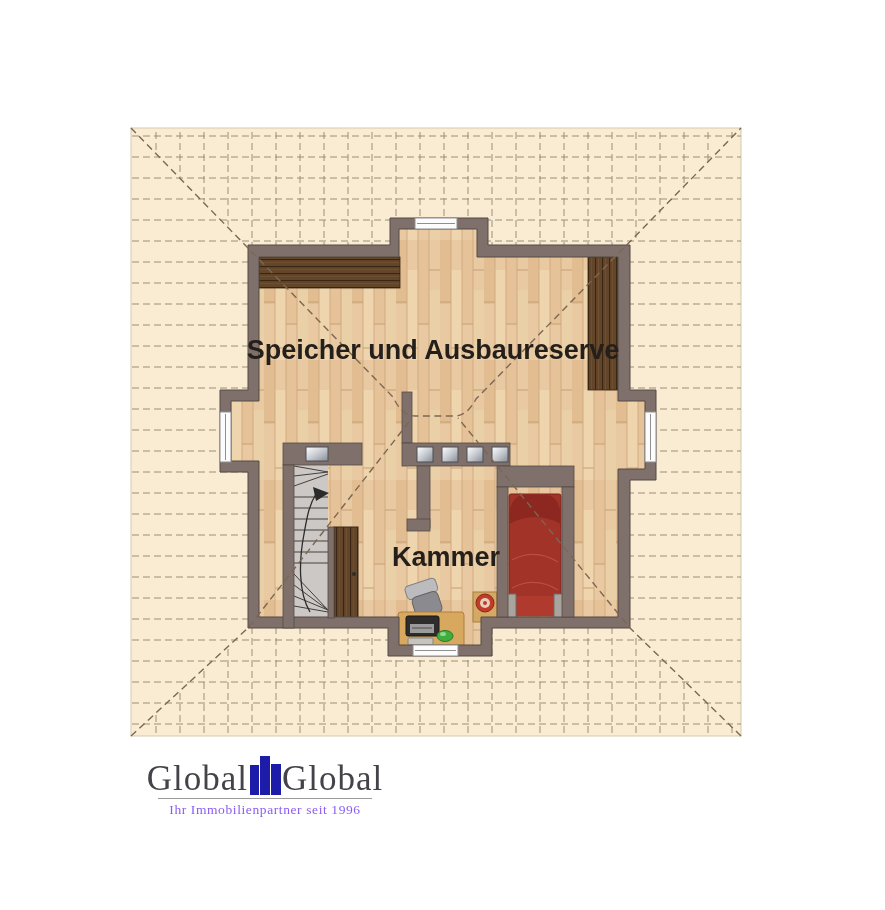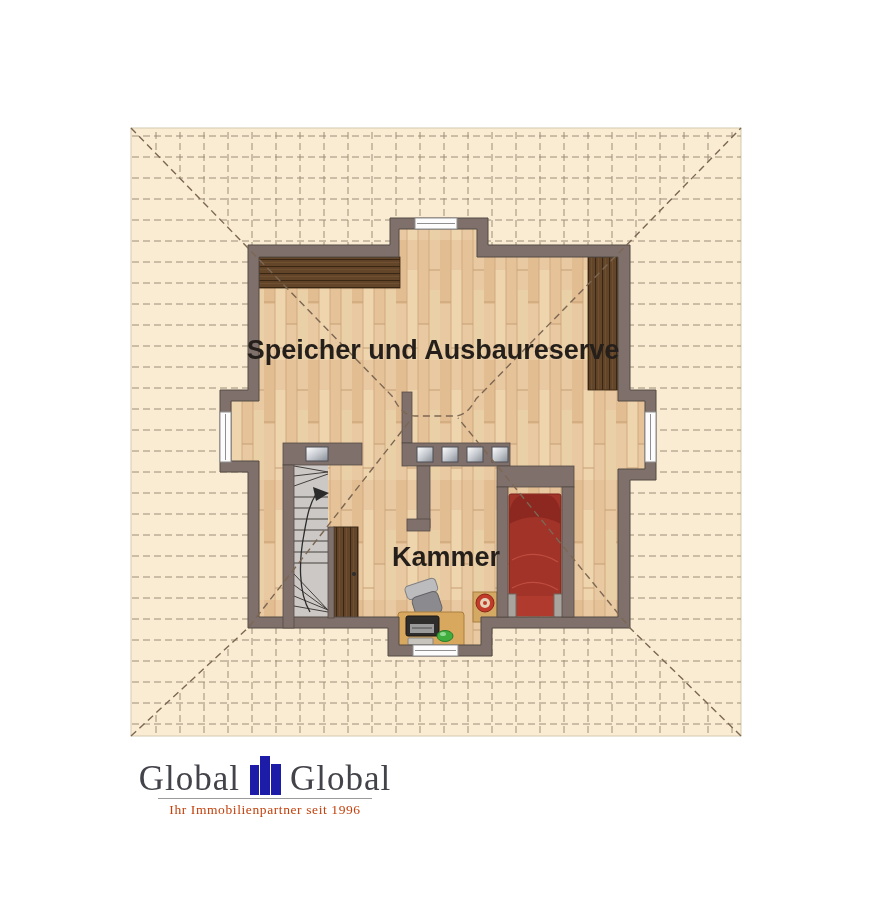--- a/index.html
+++ b/index.html
@@ -2,29 +2,29 @@
 <html><head>
 <meta charset="utf-8">
 <style>
   html,body{margin:0;padding:0;background:#ffffff;}
   .canvas{position:relative;width:885px;height:910px;background:#ffffff;overflow:hidden;
           font-family:"Liberation Sans",sans-serif;}
   .plan-svg{position:absolute;left:0;top:0;}
   .room-label{font-family:"Liberation Sans",sans-serif;font-weight:600;fill:#241f1b;}
   .logo{position:absolute;left:158px;top:752px;width:214px;text-align:center;
         font-family:"Liberation Serif",serif;}
-  .logo-row{display:flex;align-items:flex-end;justify-content:center;height:44px;gap:8px;}
+  .logo-row{display:flex;align-items:flex-end;justify-content:center;height:44px;}
   .logo-word{font-size:35px;line-height:1;color:#43434a;letter-spacing:1px;}
   .logo-bars{display:flex;align-items:flex-end;margin:0 1px 1px 2px;}
   .logo-bars .b{background:#1c1ca8;margin-right:1px;}
   .b1{width:9px;height:30px;}
   .b2{width:10px;height:39px;}
   .b3{width:10px;height:31px;margin-right:0!important;}
   .logo-rule{height:1px;background:#9a9a9a;margin-top:2px;}
-  .logo-tagline{font-size:13.5px;color:#c2410c;letter-spacing:0.6px;margin-top:3px;}
+  .logo-tagline{font-size:13.5px;color:#8b5cf6;letter-spacing:0.6px;margin-top:3px;}
 </style>
 </head>
 <body>
 
 <div class="canvas">
 <svg class="plan-svg" width="885" height="910" viewBox="0 0 885 910">
   <defs>
     <pattern id="pV" patternUnits="userSpaceOnUse" width="24" height="11">
       <line x1="12" y1="0" x2="12" y2="7" stroke="#94846d" stroke-width="1"></line>
     </pattern>

